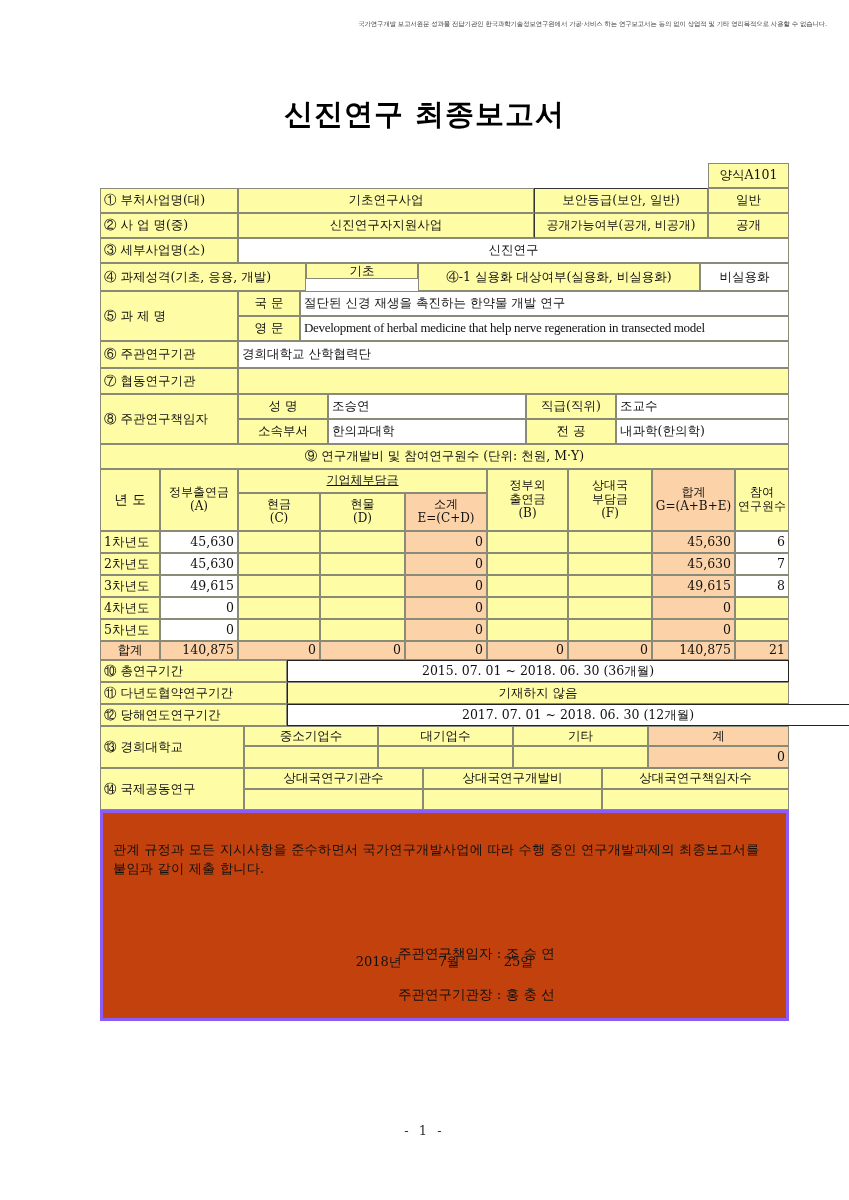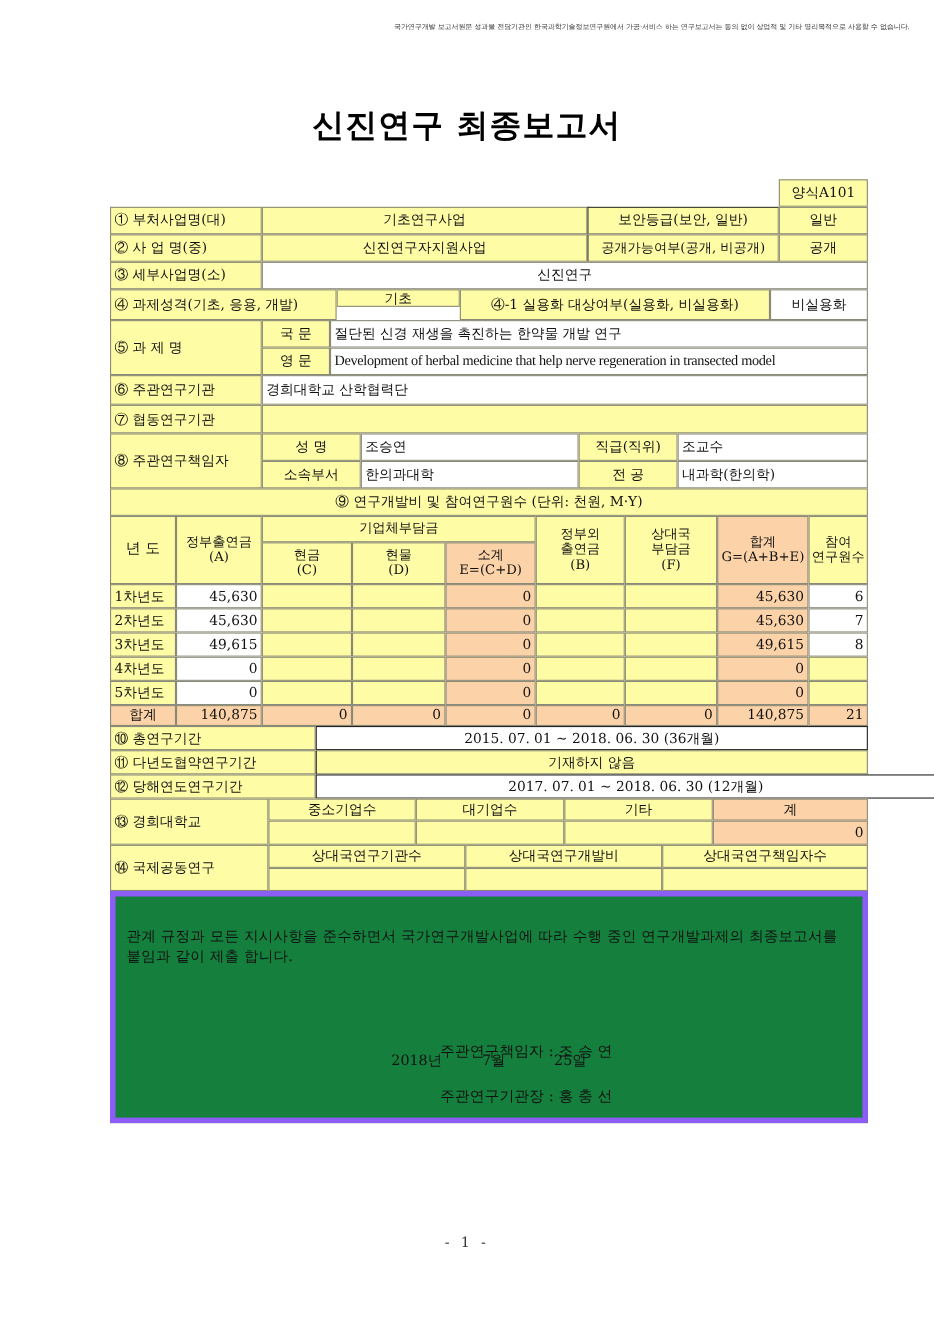--- a/index.html
+++ b/index.html
@@ -15,21 +15,21 @@
        line-height:1.15; overflow:hidden; white-space:nowrap; background:#fffdb0; }
   .y { background:#fffca6; }
   .w { background:#ffffff; }
   .o { background:#fcd3a8; }
   .l { justify-content:flex-start; padding-left:3px; }
   .r { justify-content:flex-end; padding-right:3px; }
   .ml { flex-direction:column; text-align:center; }
   .sm { font-size:12px; }
   .thick { border:1.5px solid #222; }
   .decl { position:absolute; left:100px; top:820px; width:689px; height:201px; box-sizing:border-box;
-          border:5px solid #8b5cf6; background:#15803d; font-size:13.2px; }
+          border:3px solid #8b5cf6; background:#c2410c; font-size:13.2px; }
   .decl-text { position:absolute; left:10px; top:18px; width:670px; line-height:19px; word-break:keep-all; letter-spacing:0.2px; }
   .decl-date { position:absolute; top:87px; left:0; width:100%; text-align:center; font-size:13px; word-spacing:0; }
   .decl-date span { display:inline-block; }
   .decl-sign { position:absolute; left:295px; font-size:13.5px; }
   .page-no { position:absolute; top:1123px; left:0; width:849px; text-align:center; font-size:13px; letter-spacing:3px; color:#333; }
 </style>
 </head>
 <body>
 
 <div class="notice">국가연구개발 보고서원문 성과물 전담기관인 한국과학기술정보연구원에서 가공·서비스 하는 연구보고서는 동의 없이 상업적 및 기타 영리목적으로 사용할 수 없습니다.</div>
@@ -77,21 +77,21 @@
 <div class="c y" style="left:526px;top:419px;width:90px;height:25px;">전 공</div>
 <div class="c w l" style="left:616px;top:419px;width:173px;height:25px;">내과학(한의학)</div>
 
 <div class="c y" style="left:100px;top:444px;width:689px;height:25px;">⑨ 연구개발비 및 참여연구원수 (단위: 천원, M·Y)</div>
 
 <div class="c y" style="left:100px;top:469px;width:60px;height:62px;font-size:13.5px;">년 도</div>
 <div class="c y ml sm" style="left:160px;top:469px;width:78px;height:62px;">
   <span>정부출연금</span>
     <span>(A)</span>
 </div>
-<div class="c y sm" style="left:238px;top:469px;width:249px;height:24px;">기업체부담금</div>
+<div class="c y sm" style="left:238px;top:469px;width:249px;height:24px;text-decoration:underline;">기업체부담금</div>
 <div class="c y ml sm" style="left:238px;top:493px;width:82px;height:38px;">
   <span>현금</span>
     <span>(C)</span>
 </div>
 <div class="c y ml sm" style="left:320px;top:493px;width:85px;height:38px;">
   <span>현물</span>
     <span>(D)</span>
 </div>
 <div class="c o ml sm" style="left:405px;top:493px;width:82px;height:38px;">
   <span>소계</span>

